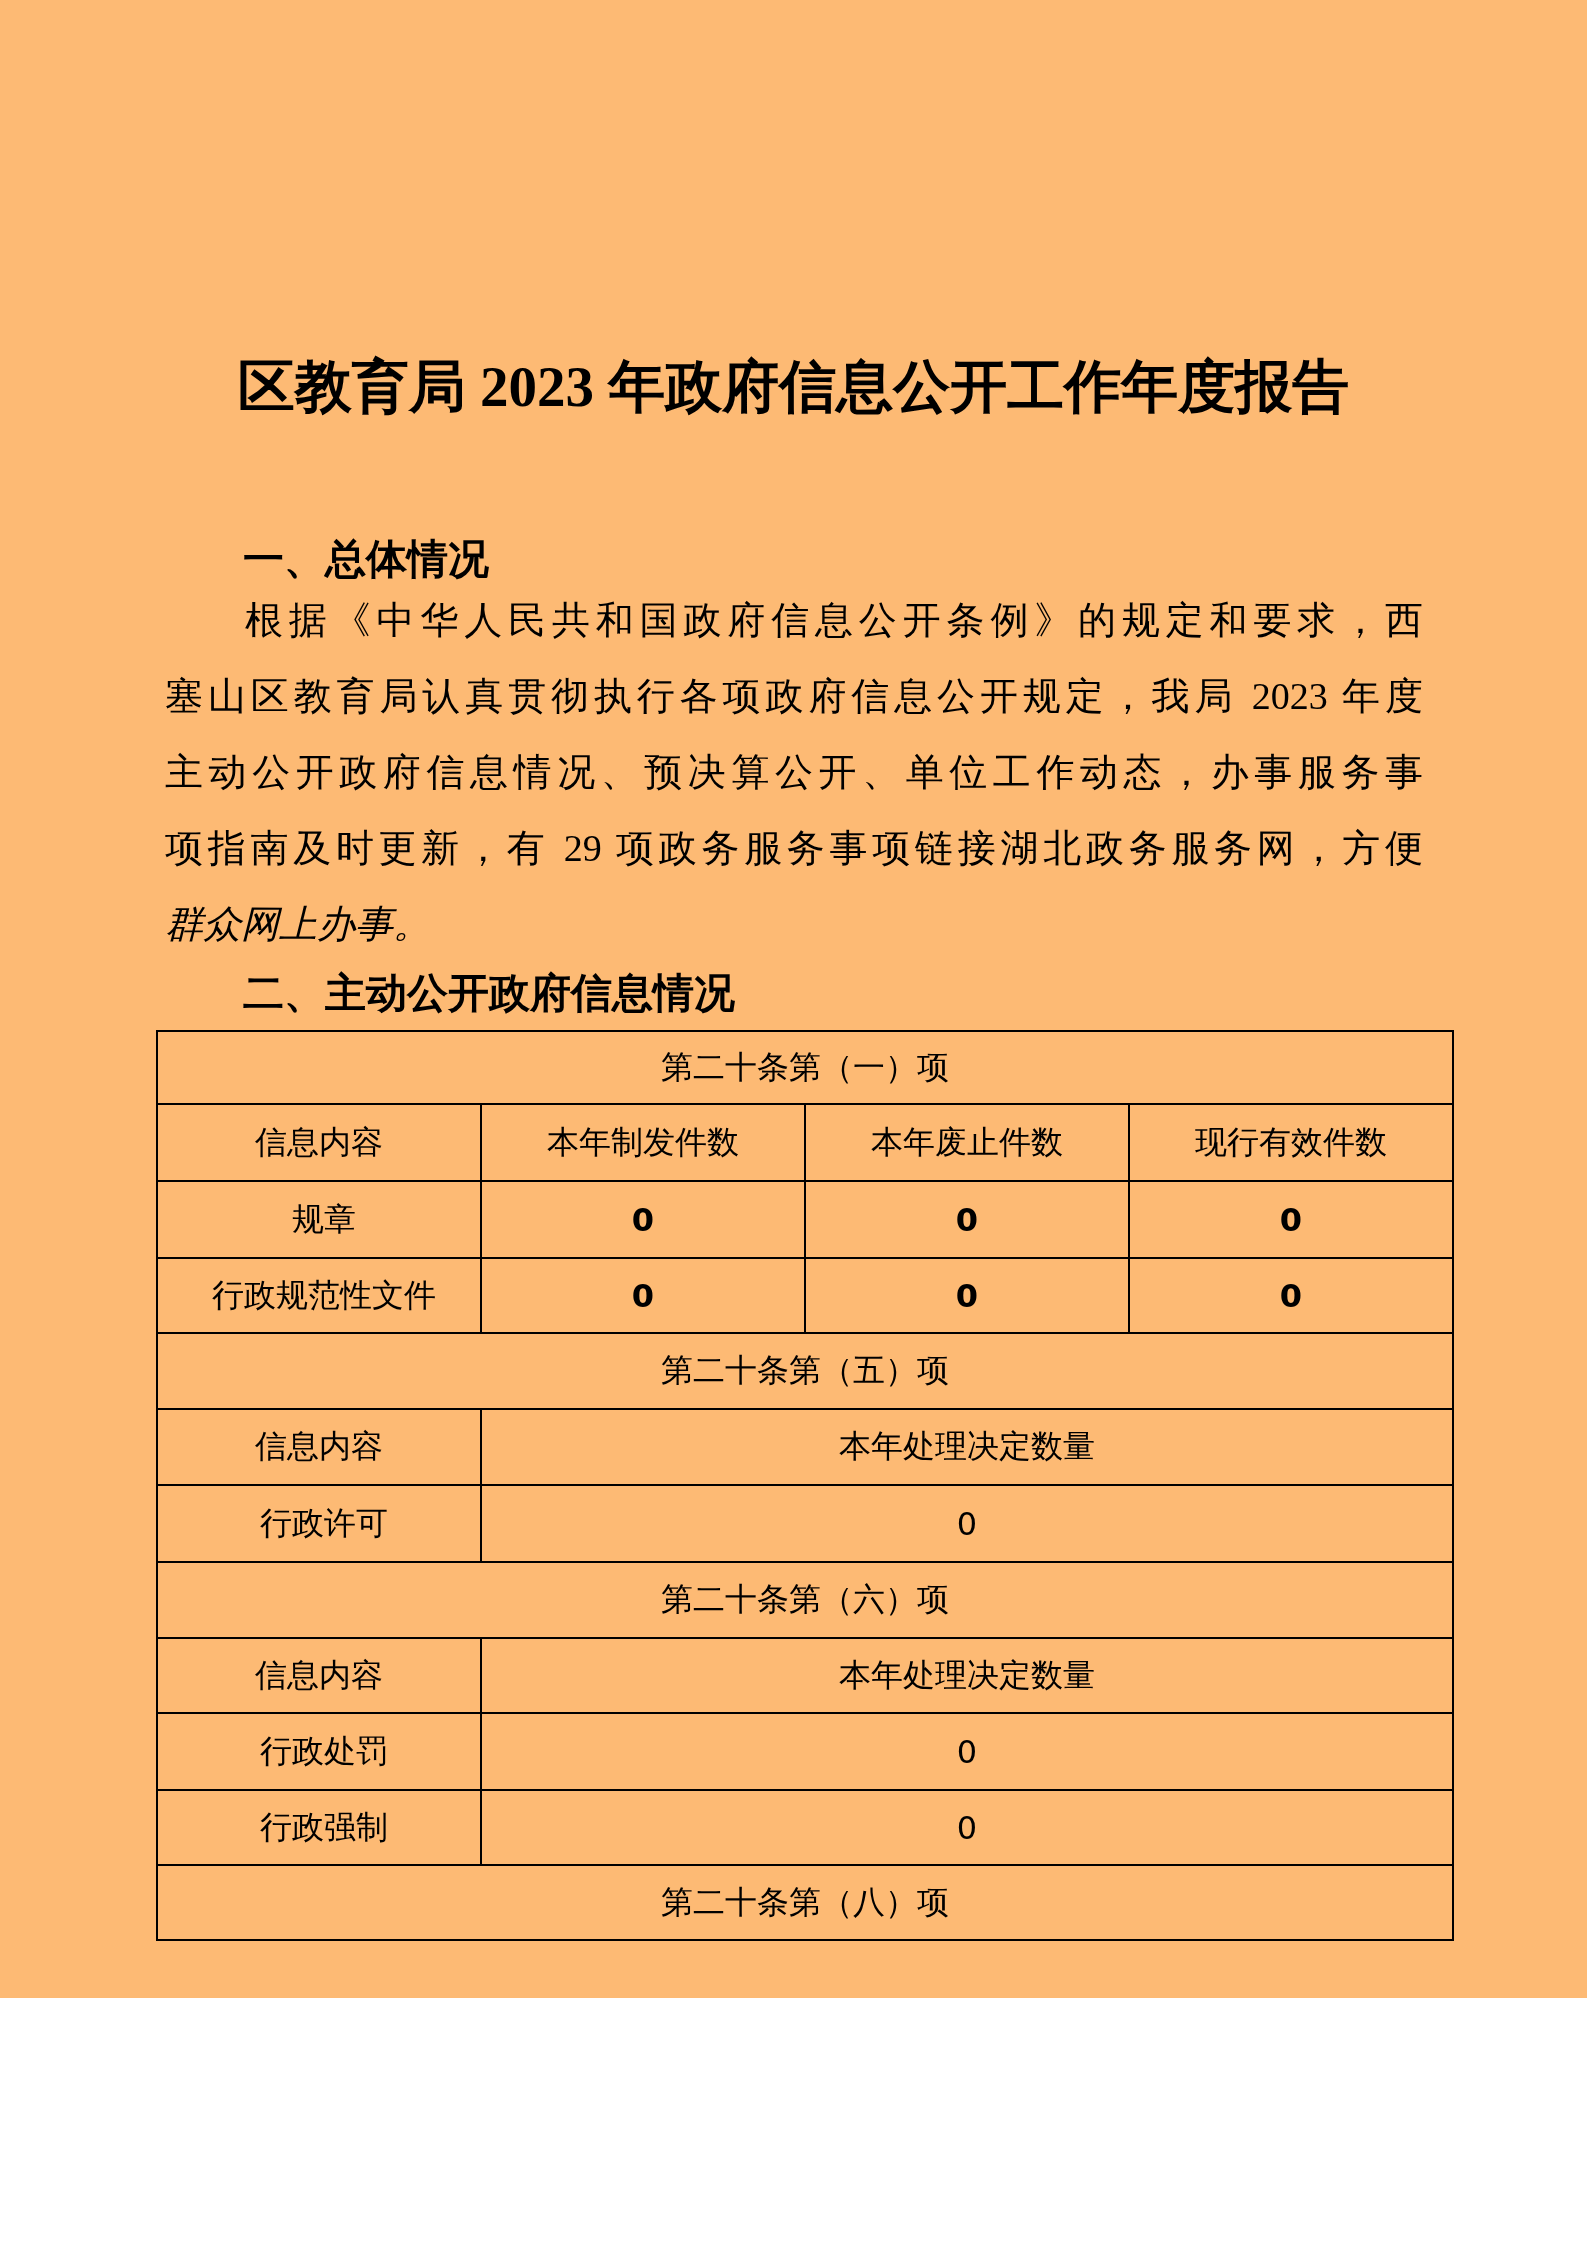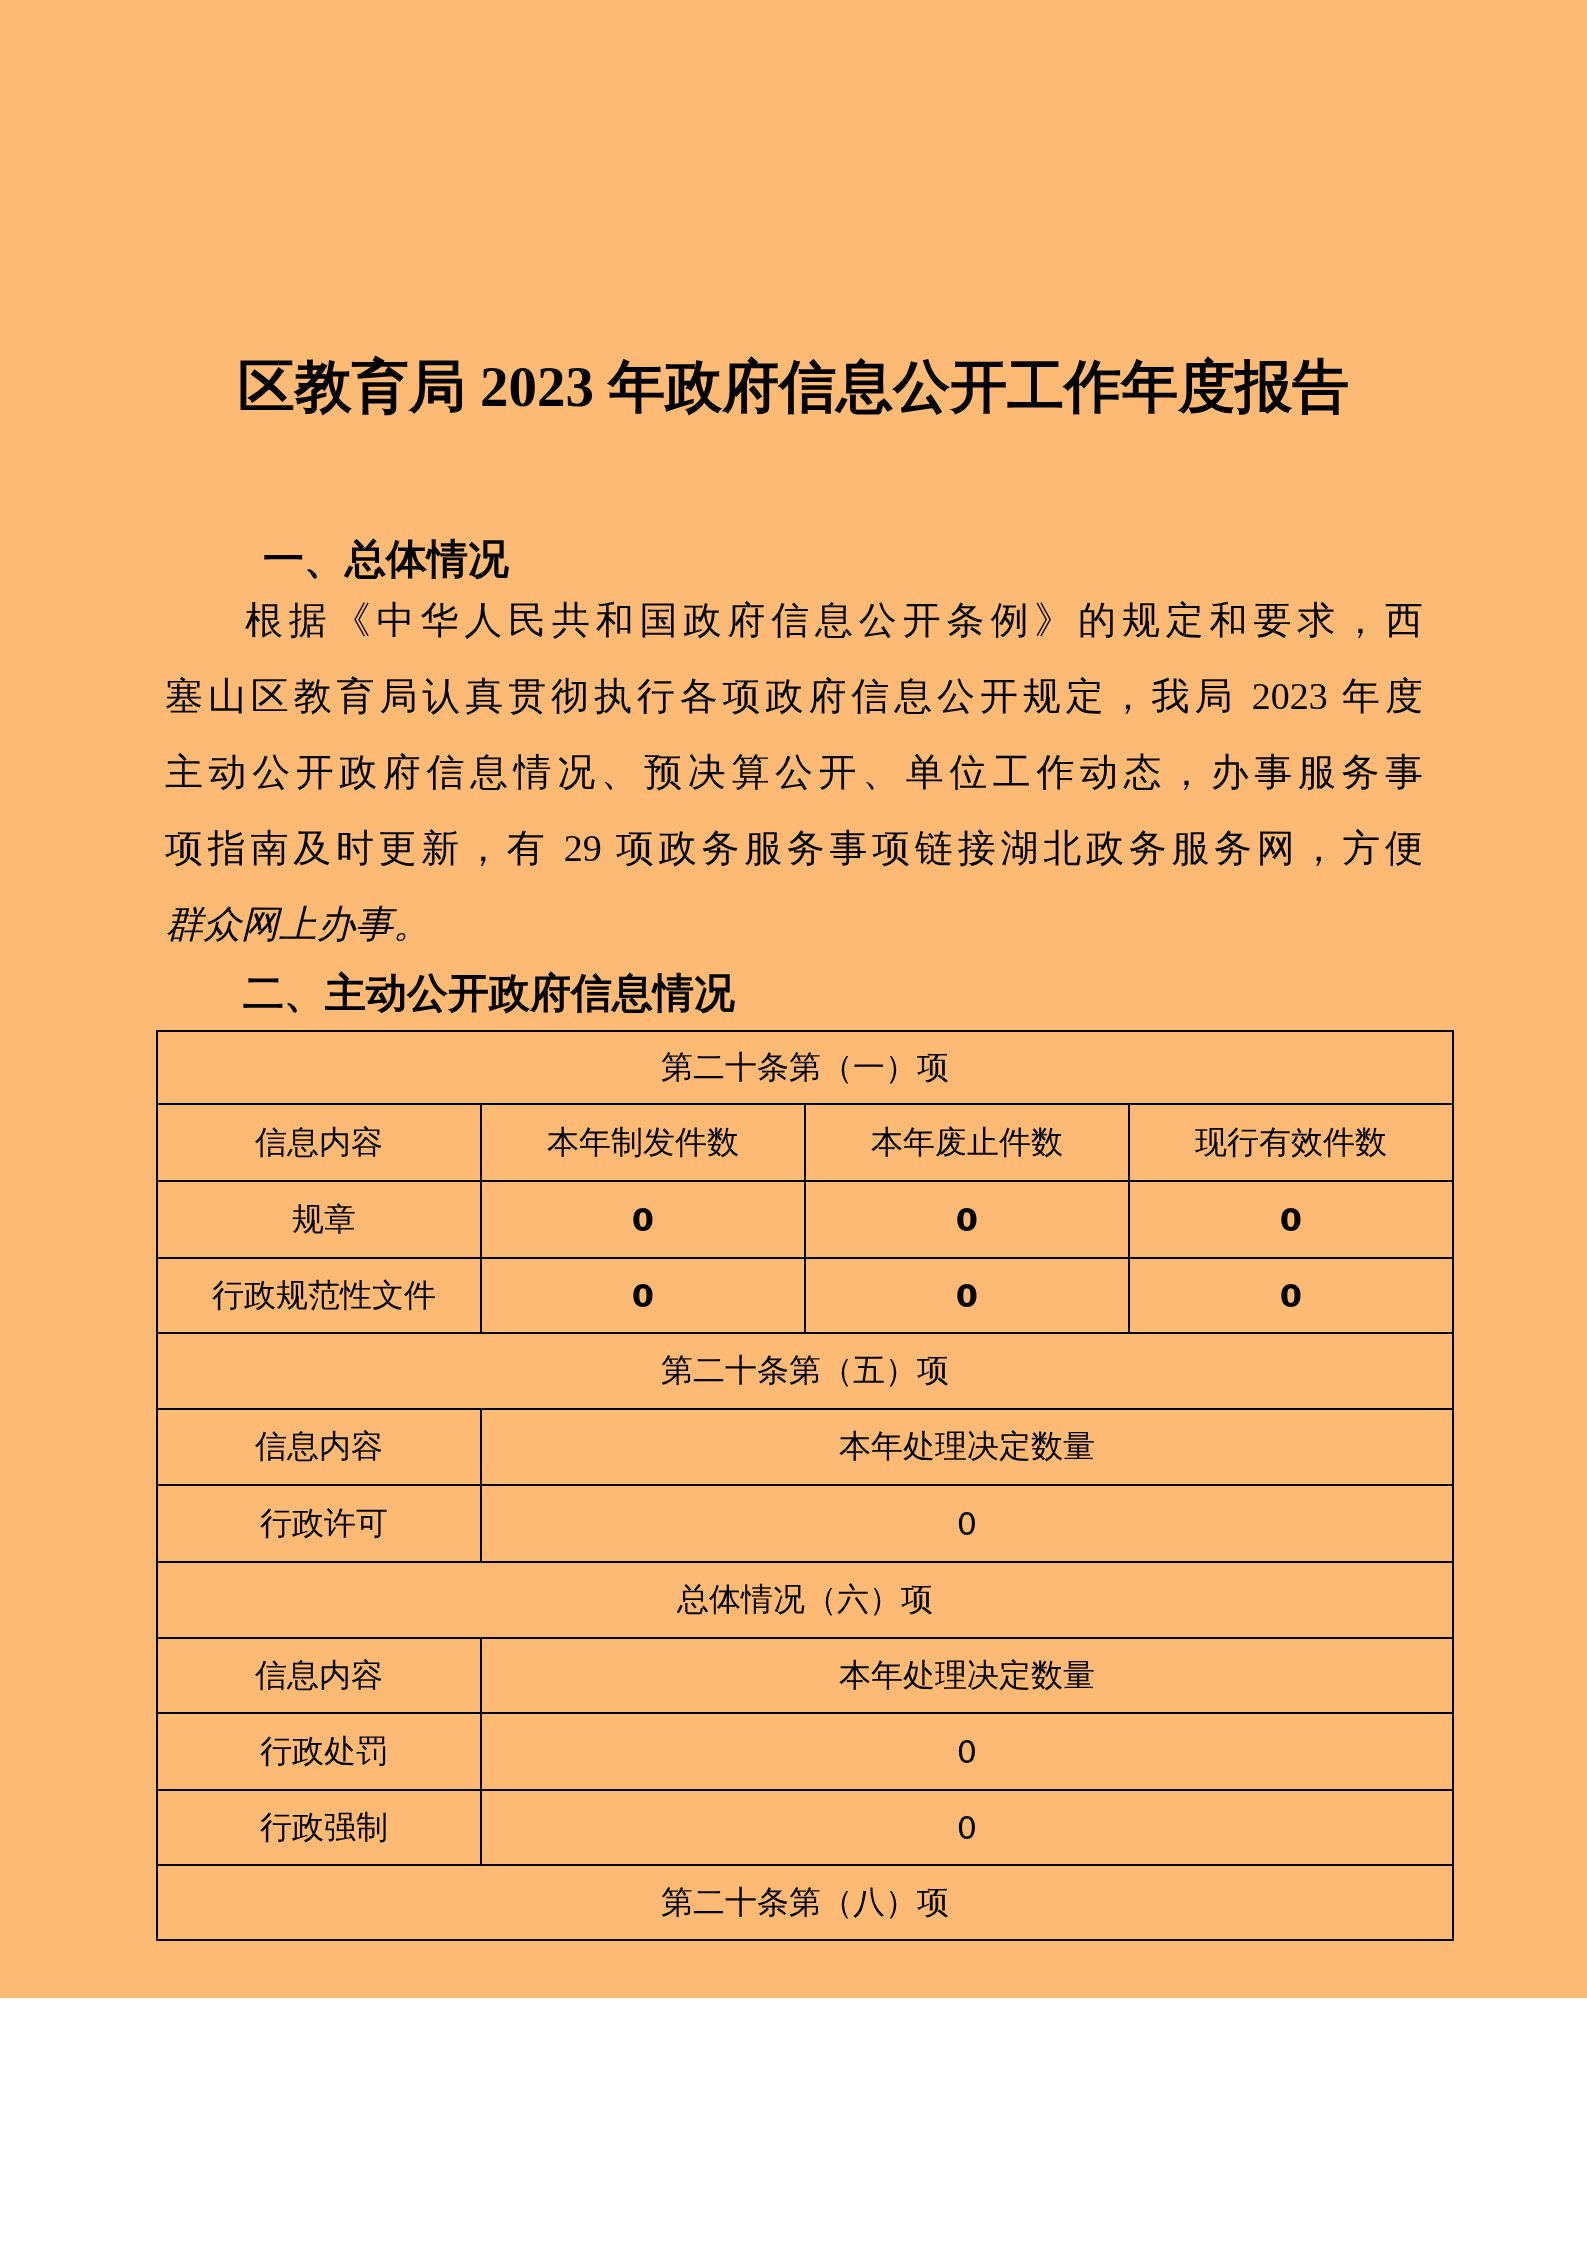--- a/index.html
+++ b/index.html
@@ -26,21 +26,21 @@
   }
   .sec-heading {
     position:absolute;
     left:243px;
     font-family:"Liberation Sans","DejaVu Sans",sans-serif;
     font-weight:bold;
     font-size:41px;
     line-height:46px;
     white-space:nowrap;
   }
-  .heading-one { top:536px;margin-left:20px; }
+  .heading-one { top:536px; }
   .heading-two { top:970px; }
   .body-paragraph {
     position:absolute;
     left:165px;
     top:582px;
     width:1258px;
     font-size:38px;
     line-height:76px;
   }
   .pline {
@@ -145,21 +145,21 @@
       </tr>
       <tr class="rh76">
         <td>信息内容</td>
         <td colspan="3">本年处理决定数量</td>
       </tr>
       <tr class="rh77">
         <td class="cell-label">行政许可</td>
         <td colspan="3" class="cell-zero">0</td>
       </tr>
       <tr class="rh76">
-        <td colspan="4">总体情况（六）项</td>
+        <td colspan="4">第二十条第（六）项</td>
       </tr>
       <tr class="rh75">
         <td>信息内容</td>
         <td colspan="3">本年处理决定数量</td>
       </tr>
       <tr class="rh77">
         <td class="cell-label">行政处罚</td>
         <td colspan="3" class="cell-zero">0</td>
       </tr>
       <tr class="rh75">

